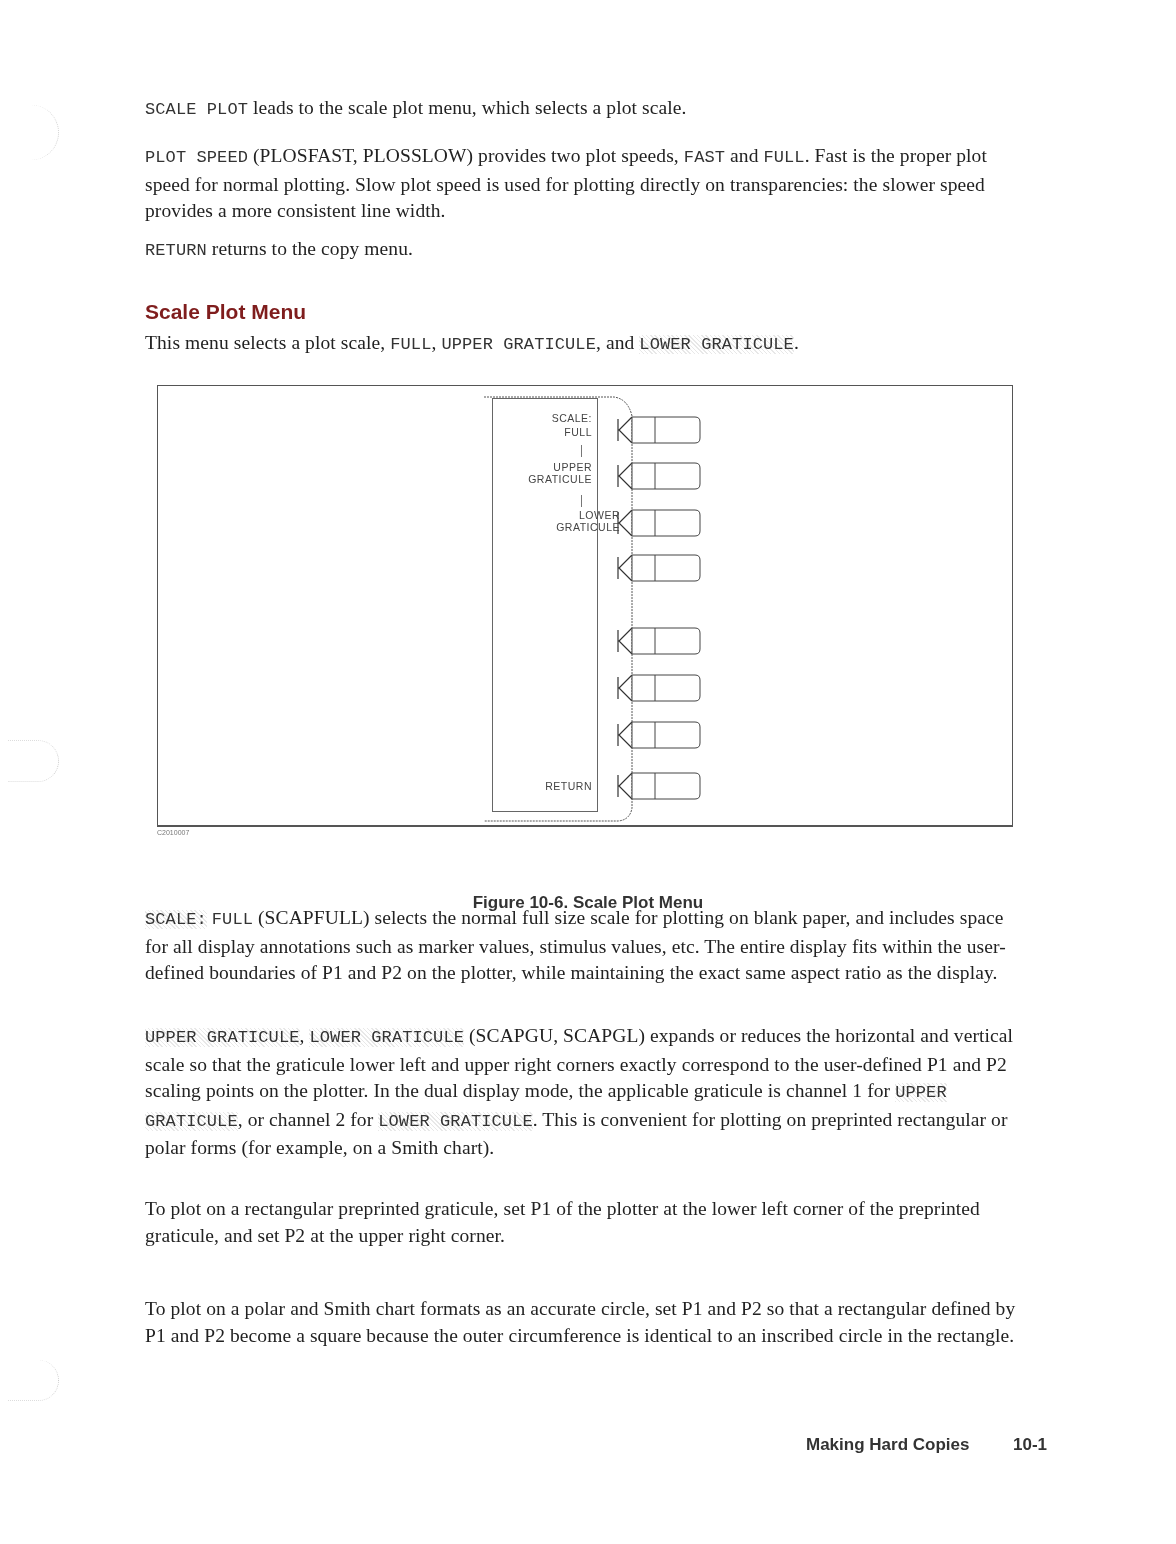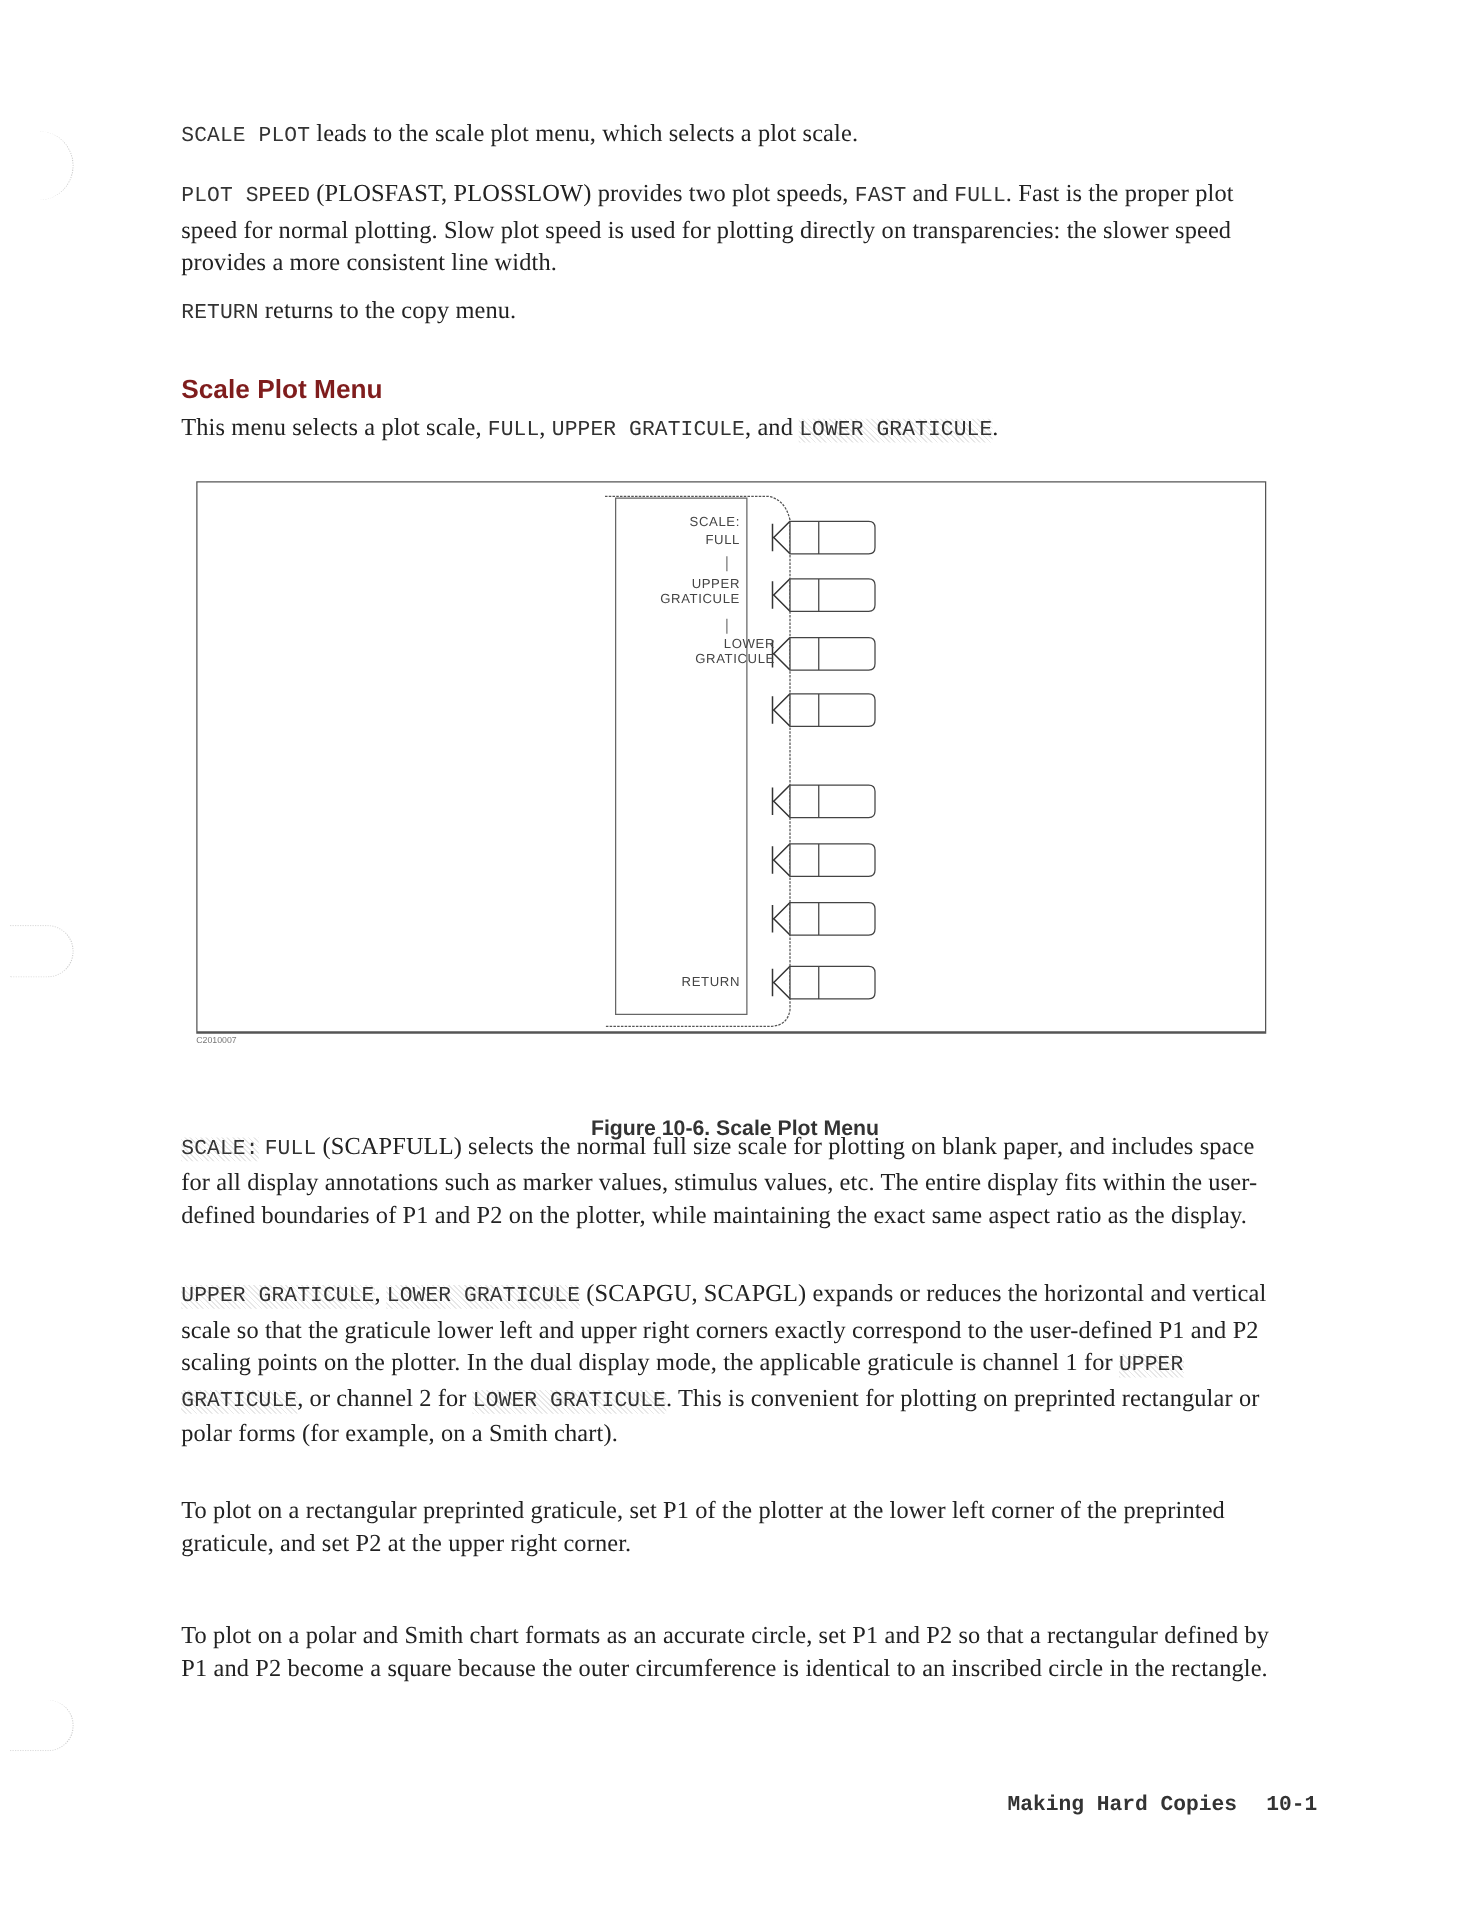--- a/index.html
+++ b/index.html
@@ -3,21 +3,21 @@
   <meta charset="utf-8">
   <style>
     html, body { margin: 0; padding: 0; background: #ffffff; }
     body { width: 1176px; height: 1544px; position: relative; overflow: hidden; color: #1a1a1a; }
     .p { position: absolute; left: 145px; width: 880px; font-family: "Liberation Serif", serif; font-size: 19.5px; line-height: 26.5px; color: #222; letter-spacing: 0.1px; }
     .key { font-family: Liberation Mono, monospace; font-size: 17px; color: #333; }
     .key.shaded { background: repeating-linear-gradient(45deg, #e8e8e8 0 1px, #ffffff 1px 3px); }
     .h2 { position: absolute; left: 145px; top: 300px; font-family: "Liberation Sans", sans-serif; font-weight: bold; font-size: 21px; color: #7f1d1d; }
     .caption { position: absolute; left: 0; width: 1176px; top: 849px; text-align: center; font-family: "Liberation Sans", sans-serif; font-weight: bold; font-size: 17px; color: #333; margin-top: 44px; }
     .figid { position: absolute; left: 157px; top: 829px; font-family: "Liberation Sans", sans-serif; font-size: 7px; color: #777; }
-    .footer { position: absolute; top: 1435px; font-family: Liberation Mono, monospace; font-weight: bold; font-size: 17px; color: #333; }
+    .footer { position: absolute; top: 1435px; font-family: Liberation Sans, sans-serif; font-weight: bold; font-size: 17px; color: #333; }
     .figure { position: absolute; left: 157px; top: 385px; width: 856px; height: 442px; border: 1px solid #555; border-bottom-width: 2px; box-sizing: border-box; }
     .screen { position: absolute; left: 492px; top: 398px; width: 106px; height: 414px; border: 1px solid #666; box-sizing: border-box; }
     .sk-label { position: absolute; right: 6px; text-align: right; font-family: "Liberation Sans", sans-serif; font-size: 10.5px; line-height: 12px; color: #444; letter-spacing: 0.5px; }
     .ghost { position: absolute; left: 8px; width: 50px; border-right: 1px dotted #ccc; border-top: 1px dotted #ddd; border-bottom: 1px dotted #ddd; border-radius: 0 30px 30px 0; }
   </style>
 </head>
 <body>
 
 <div class="ghost" style="top:105px;height:55px;border-radius:0 30px 30px 0;border-top:none;border-bottom:none;"></div>
 <div class="ghost" style="top:740px;height:40px;"></div>

